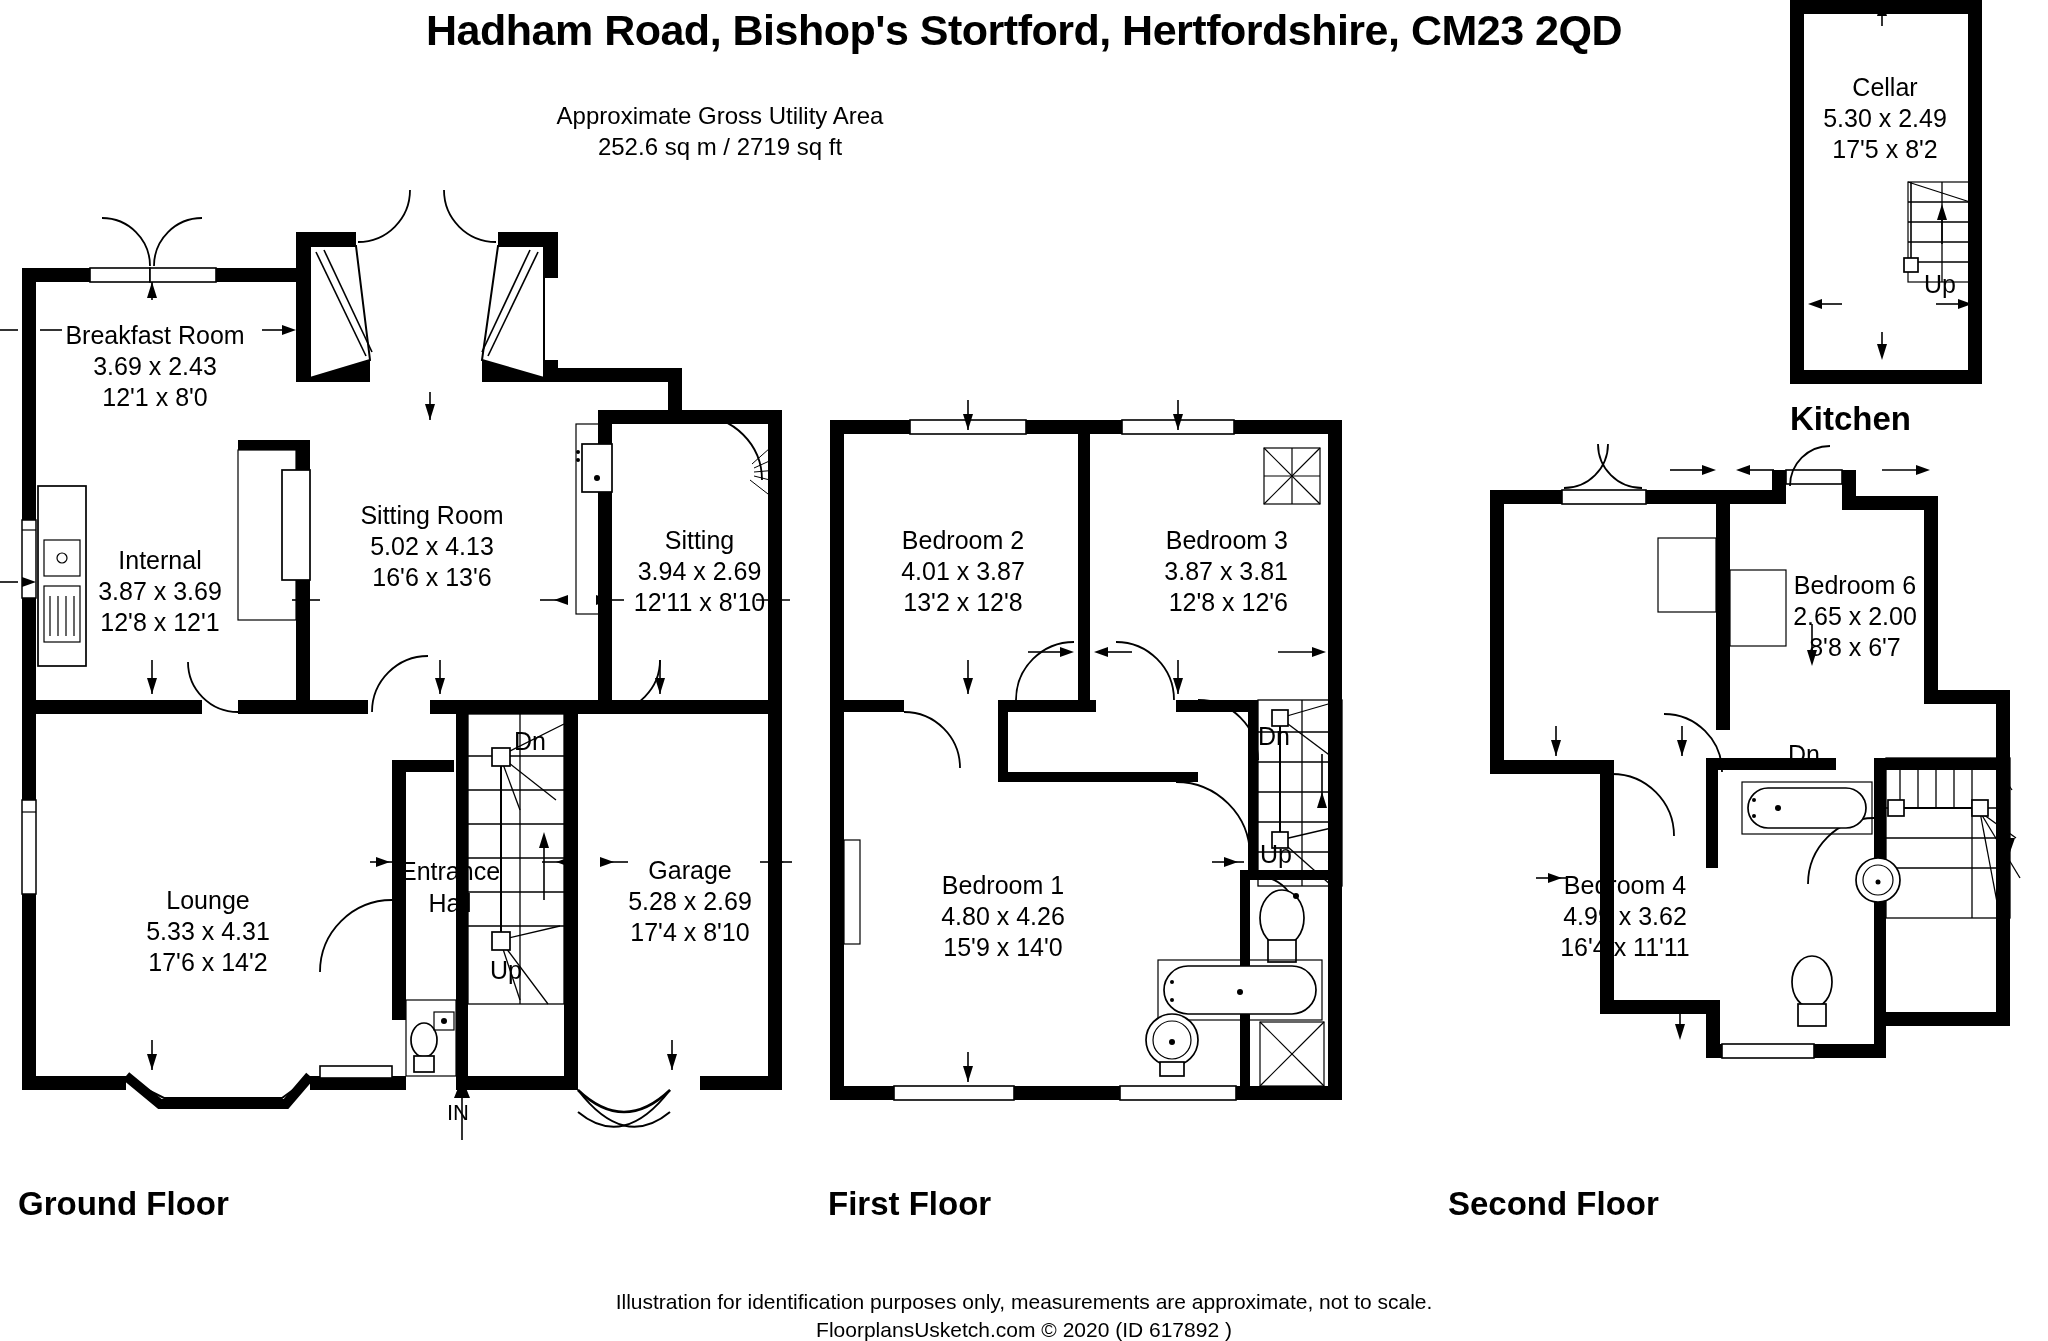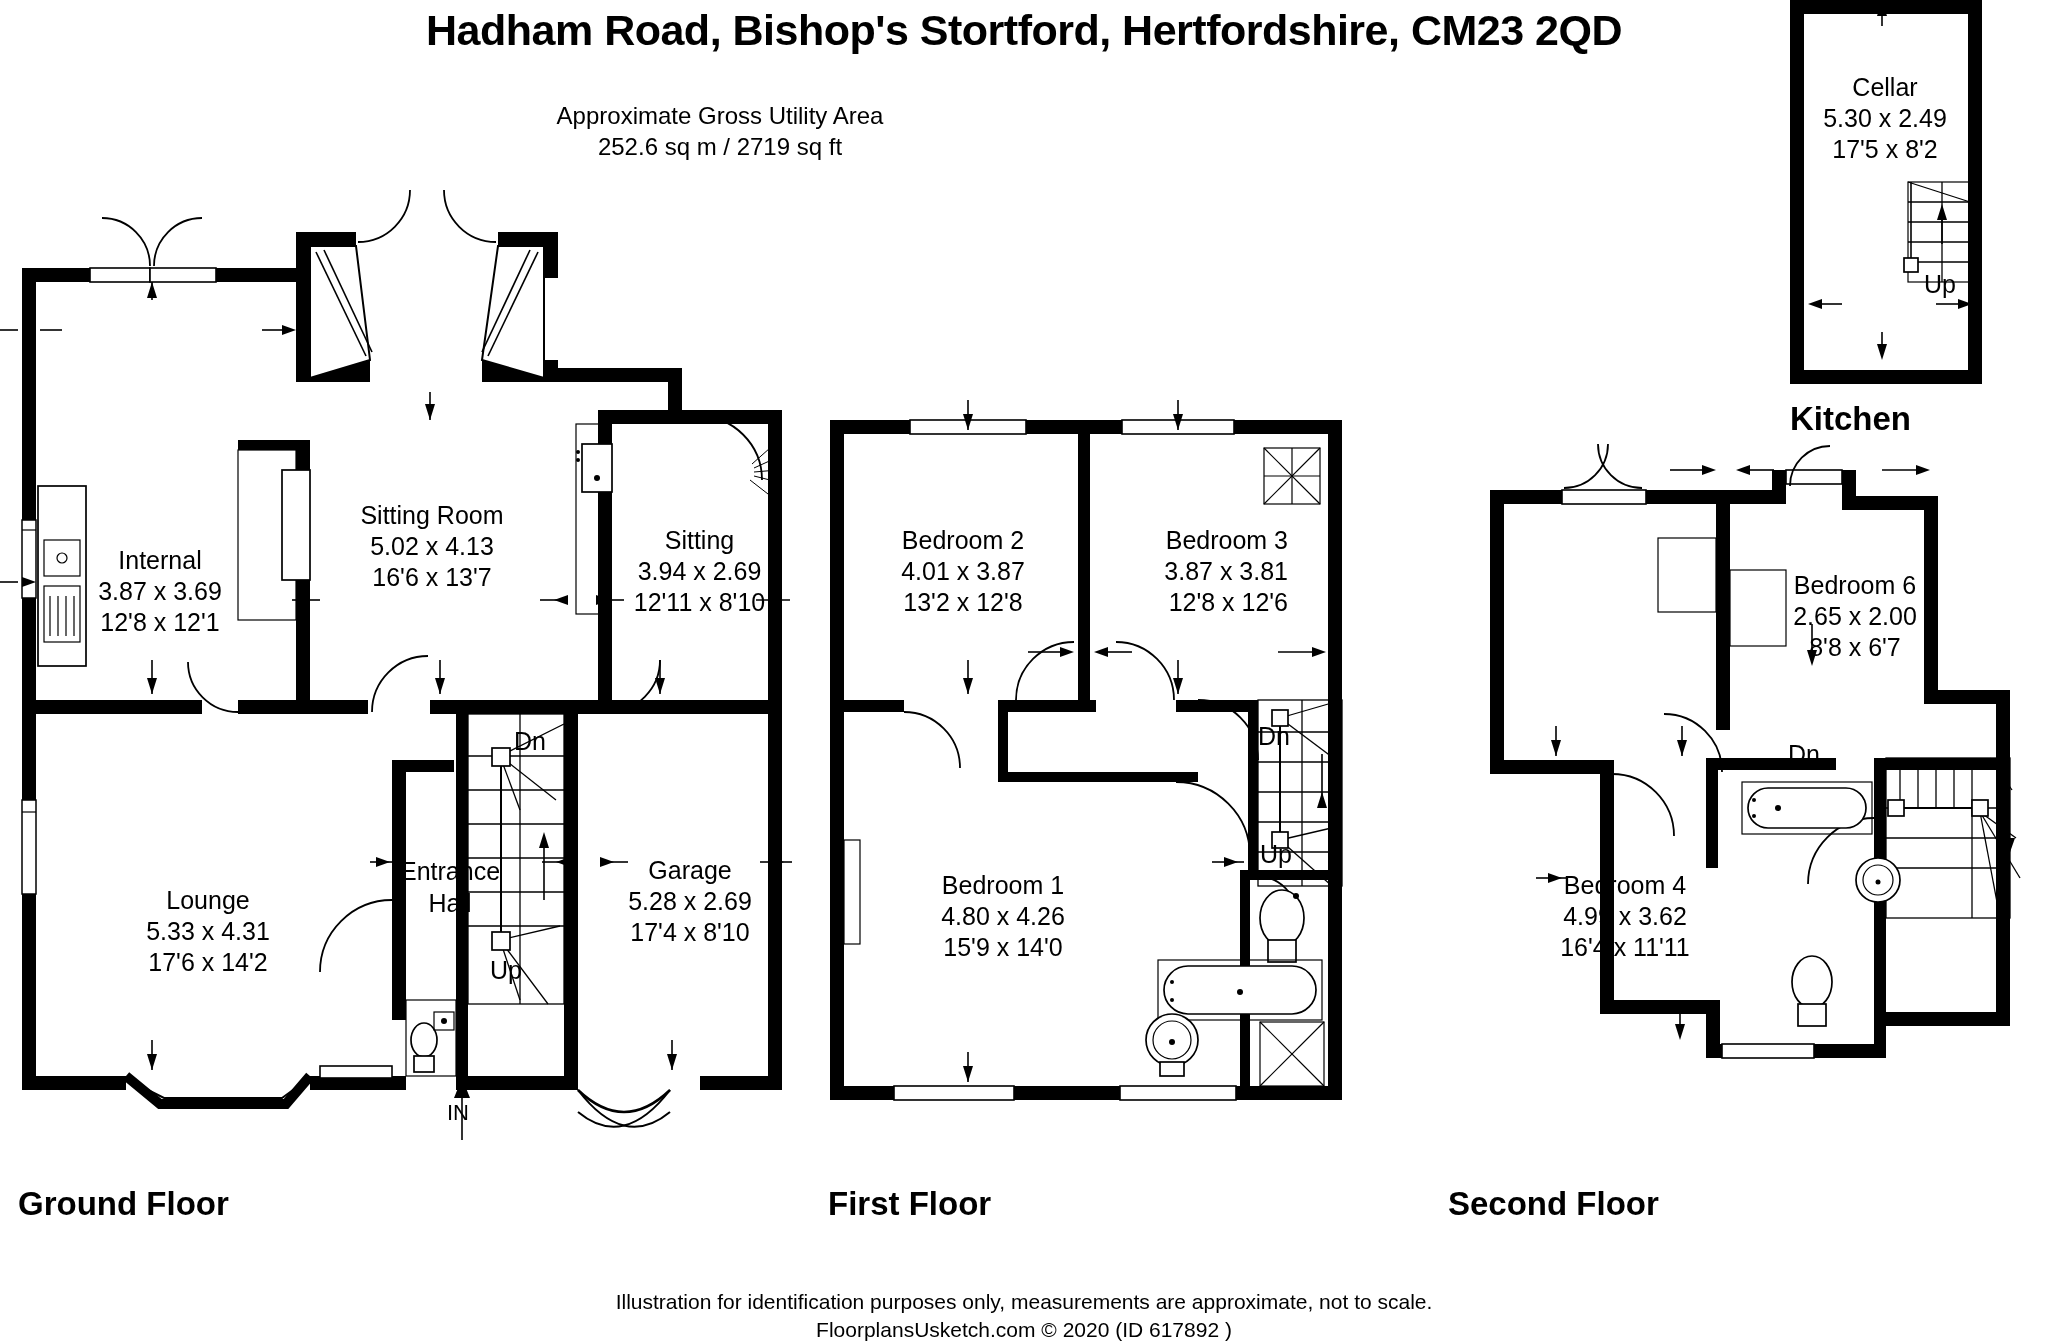--- a/index.html
+++ b/index.html
@@ -204,29 +204,34 @@
     <polygon points="440,694 435,678 445,678" class="dimarrow"></polygon>
     <polygon points="660,694 655,678 665,678" class="dimarrow"></polygon>
     <polygon points="390,862 376,857 376,867" class="dimarrow"></polygon>
     <polygon points="556,862 570,857 570,867" class="dimarrow"></polygon>
     <polygon points="614,862 600,857 600,867" class="dimarrow"></polygon>
     <polygon points="784,862 770,857 770,867" class="dimarrow"></polygon>
     <polygon points="152,1070 147,1054 157,1054" class="dimarrow"></polygon>
     <polygon points="672,1070 667,1054 677,1054" class="dimarrow"></polygon>
   </svg>
 
+  <div class="abs roomlabel" style="left:30px;top:320px;width:250px;">
+    <span class="nm">Breakfast Room</span>
+    <span class="nm">3.69 x 2.43</span>
+    <span class="nm">12'1 x 8'0</span>
+  </div>
   <div class="abs roomlabel" style="left:40px;top:545px;width:240px;">
     <span class="nm">Internal</span>
     <span class="nm">3.87 x 3.69</span>
     <span class="nm">12'8 x 12'1</span>
   </div>
   <div class="abs roomlabel" style="left:312px;top:500px;width:240px;">
     <span class="nm">Sitting Room</span>
     <span class="nm">5.02 x 4.13</span>
-    <span class="nm">16'6 x 13'7</span>
+    <span class="nm">16'6 x 13'6</span>
   </div>
   <div class="abs roomlabel" style="left:612px;top:525px;width:175px;">
     <span class="nm">Sitting</span>
     <span class="nm">3.94 x 2.69</span>
     <span class="nm">12'11 x 8'10</span>
   </div>
   <div class="abs roomlabel" style="left:98px;top:885px;width:220px;">
     <span class="nm">Lounge</span>
     <span class="nm">5.33 x 4.31</span>
     <span class="nm">17'6 x 14'2</span>

